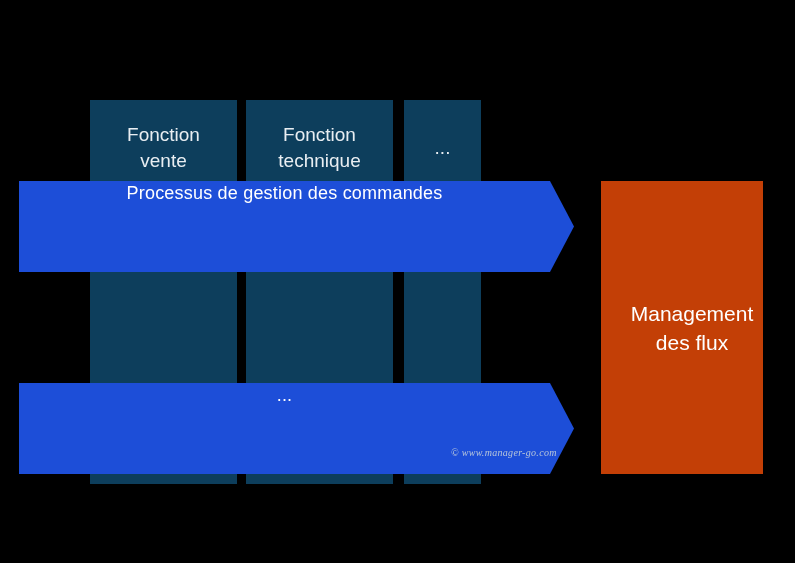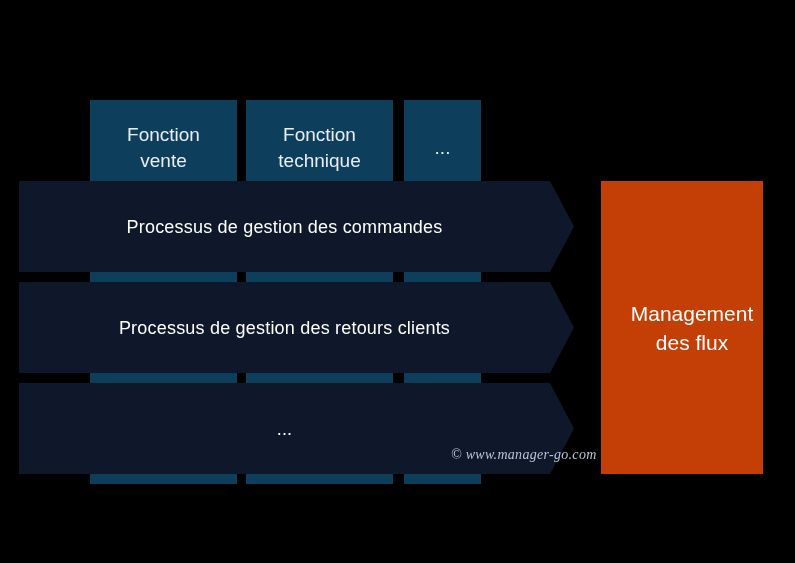--- a/index.html
+++ b/index.html
@@ -36,42 +36,41 @@
     font-weight: 400;
     white-space: pre-line;
   }
   .func-col-label.two-line { top: 22px; }
   .func-col-label.one-line { top: 35px; }
 
   
   .process-arrow {
     position: absolute;
     height: 91px;
-    background: #0f172a;
+    background: #1d4ed8;
     display: flex;
-    align-items: center;
     justify-content: center;
     -webkit-clip-path: polygon(0 0, calc(100% - 24px) 0, 100% 50%, calc(100% - 24px) 100%, 0 100%);
     clip-path: polygon(0 0, calc(100% - 24px) 0, 100% 50%, calc(100% - 24px) 100%, 0 100%);
   }
   .process-arrow-label {
     color: #ffffff;
     font-size: 18px;
     line-height: 24px;
     font-weight: 400;
     text-align: center;
     margin-right: 24px;
     letter-spacing: 0.2px;
   }
 
   
   .watermark {
     position: absolute;
     color: #b8c6da;
-    font-size: 14px;
+    font-size: 10px;
     font-style: italic;
     font-family: "Liberation Serif", serif;
     letter-spacing: 0.3px;
     white-space: nowrap;
   }
 
   
   .mgmt-box {
     position: absolute;
     background: #c33f06;
@@ -105,23 +104,20 @@
   </div>
 
   <div class="func-col" style="left:404px; top:100px; width:77px; height:384px;">
     <div class="func-col-label one-line">...</div>
   </div>
 
   <div class="process-arrow" style="left:19px; top:181px; width:555px;">
     <span class="process-arrow-label">Processus de gestion des commandes</span>
   </div>
 
-  <div class="process-arrow" style="left:19px; top:282px; width:555px;">
-    <span class="process-arrow-label">Processus de gestion des retours clients</span>
-  </div>
 
   <div class="process-arrow" style="left:19px; top:383px; width:555px;">
     <span class="process-arrow-label">...</span>
   </div>
 
   <div class="watermark" style="left:451px; top:447px;">© www.manager-go.com</div>
 
   <div class="mgmt-box" style="left:601px; top:181px; width:162px; height:293px;">
     <div class="mgmt-box-label">Management
 des flux</div>

